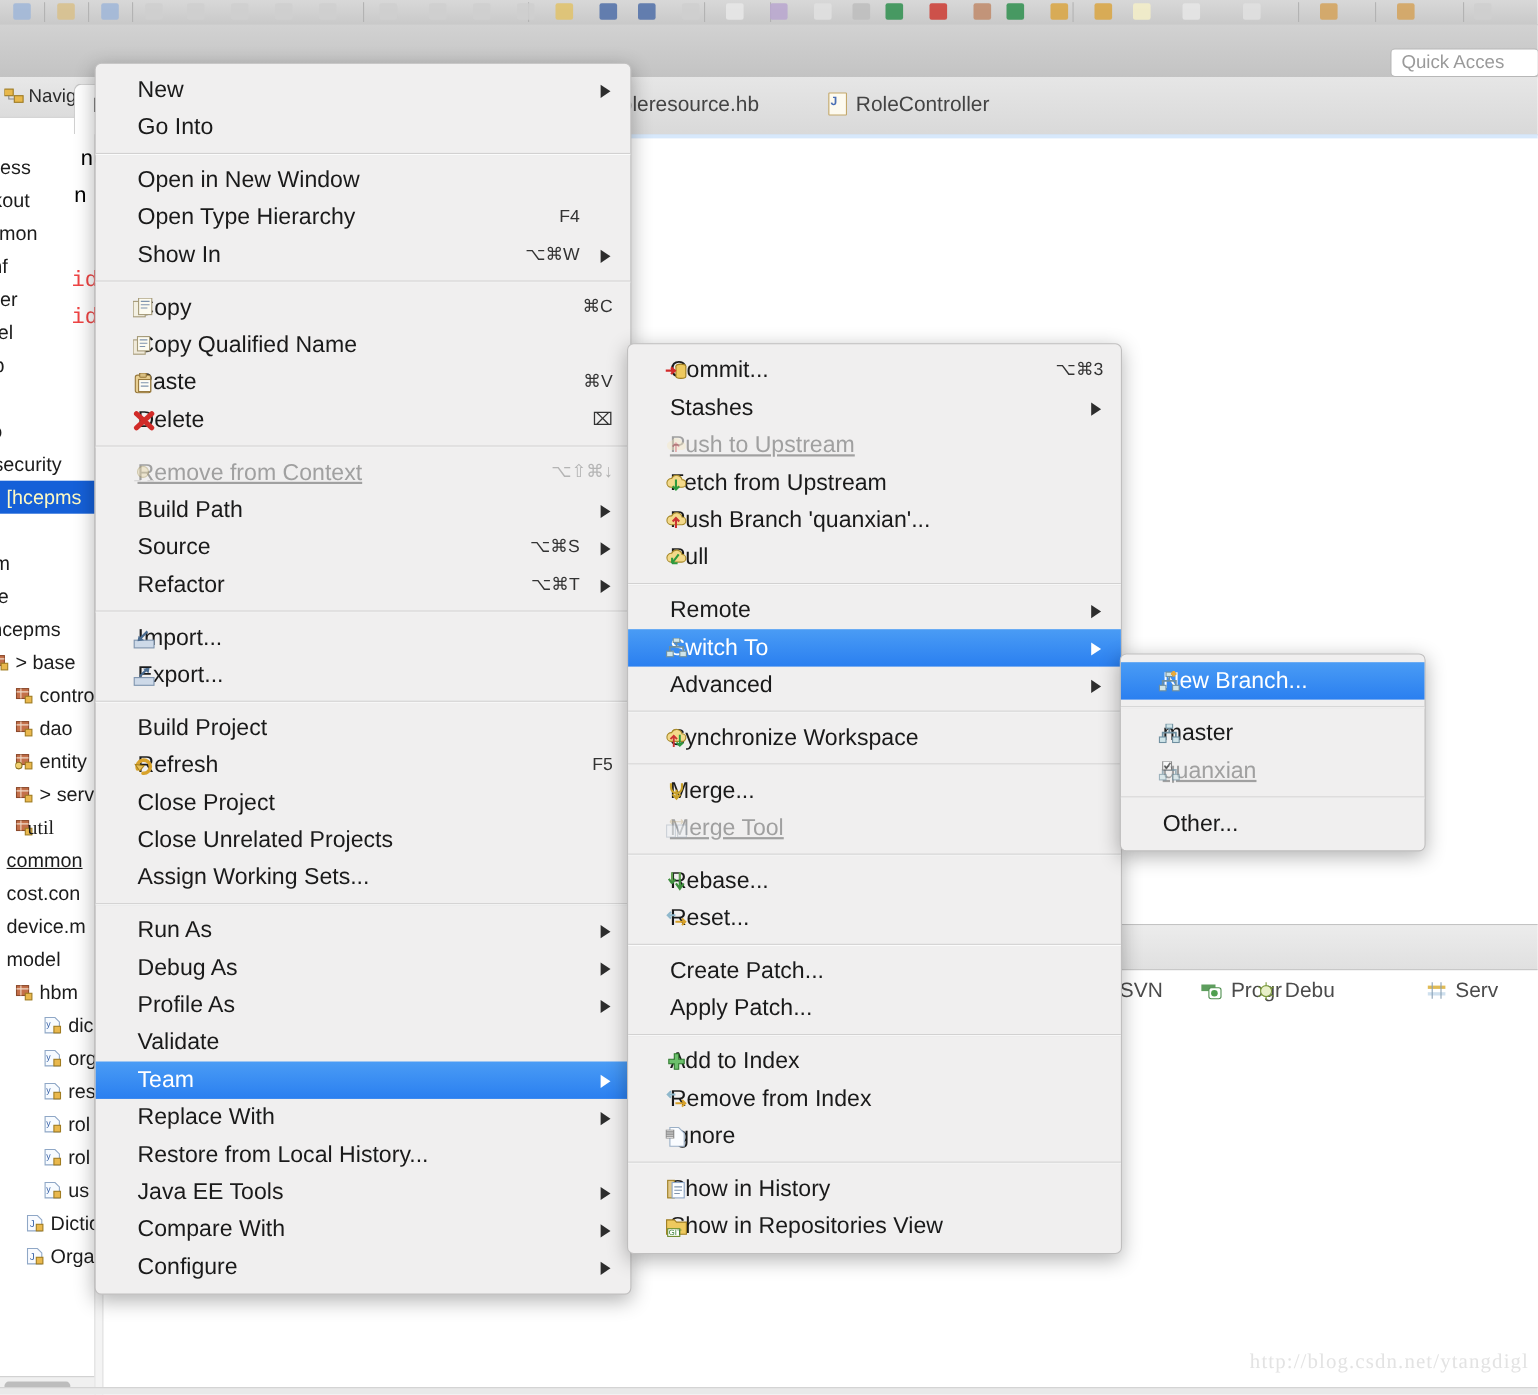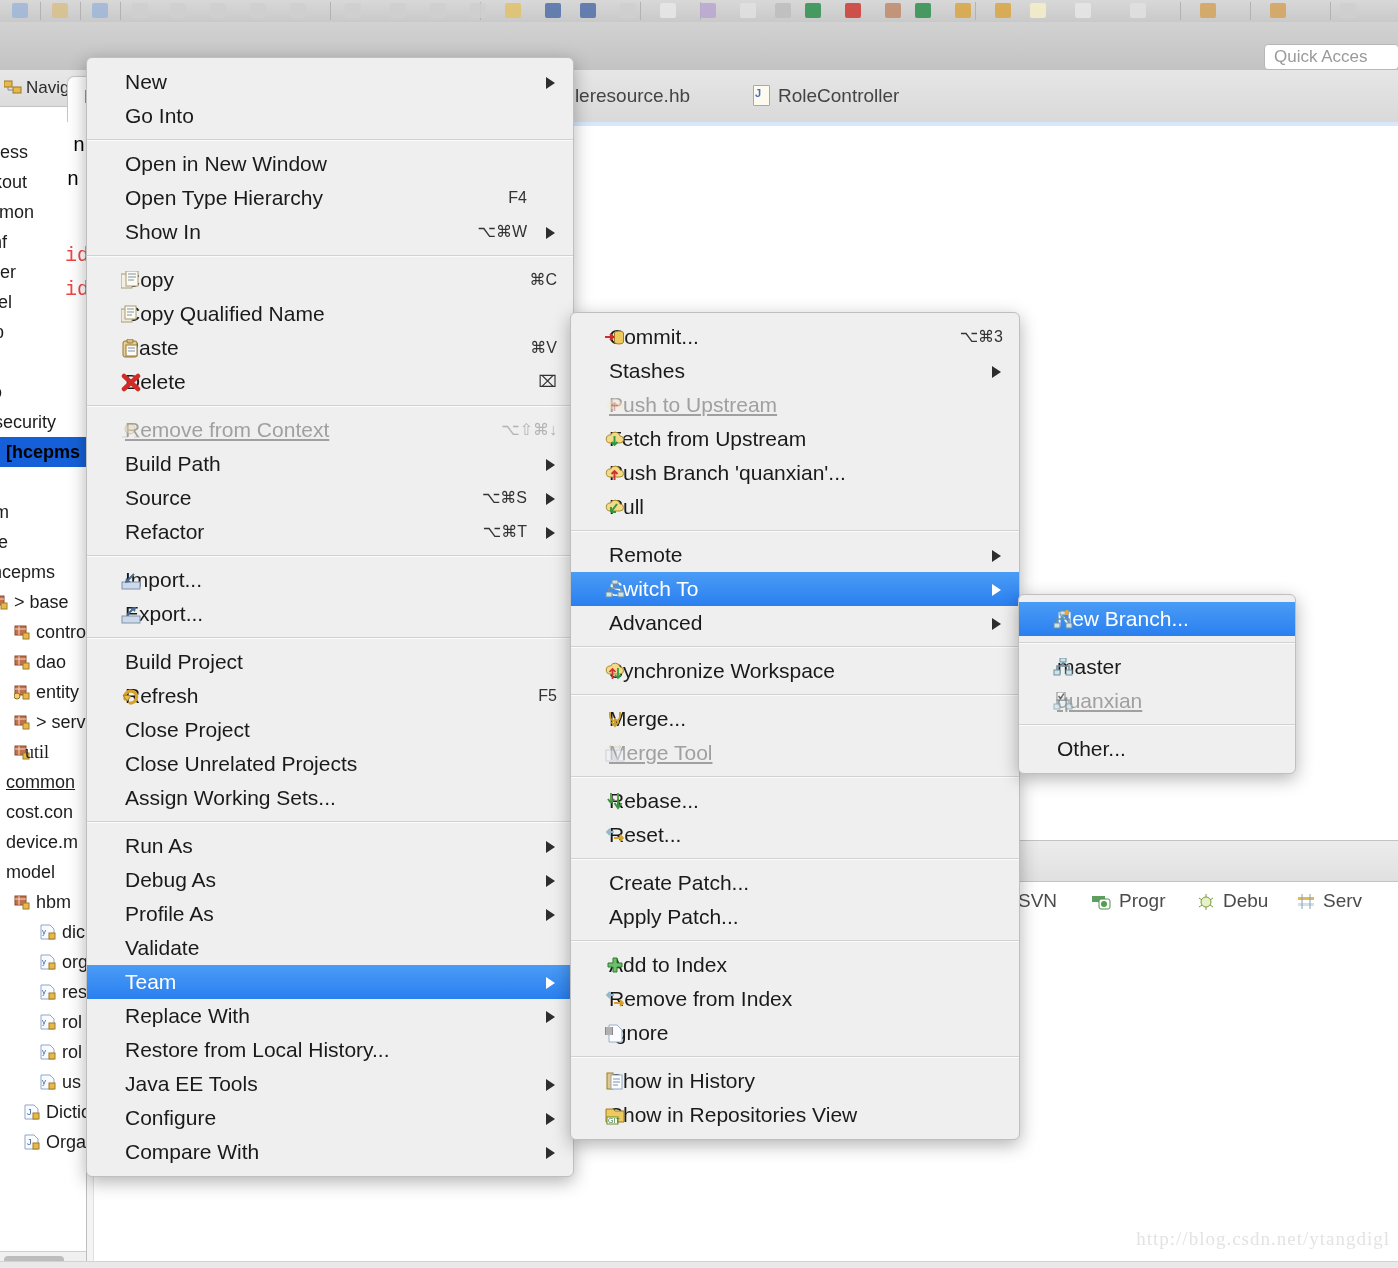--- a/index.html
+++ b/index.html
@@ -44,21 +44,21 @@
     position:absolute;left:26px;top:8px;font-size:17px;color:#2b2b2b;white-space:nowrap;
   }
   .sb-tab-icon{
     position:absolute;left:4px;top:10px;width:18px;height:15px;
   }
   .sb-tree{position:absolute;left:0;top:37px;width:86px;}
   .sb-row{
     height:30px;line-height:30px;font-size:18px;color:#1c1c1c;
     white-space:nowrap;overflow:hidden;position:relative;
   }
-  .sb-row.sel{background:#1560d8;color:#000000;font-weight:bold;}
+  .sb-row.sel{background:#1560d8;color:#fef9c3;}
   .sb-row .txt{position:absolute;white-space:nowrap;}
   .sb-ico{position:absolute;top:7px;width:17px;height:16px;}
   .sb-scroll{
     position:absolute;left:0;bottom:0;width:86px;height:16px;background:#f0f0f0;
     border-top:1px solid #cfcfcf;
   }
   .sb-scroll i{position:absolute;left:4px;top:4px;width:60px;height:8px;background:#bdbdbd;border-radius:4px;display:block;}
 
   
   .editor{position:absolute;left:87px;top:70px;right:0;bottom:0;background:#fff;}
@@ -449,21 +449,21 @@
   <div id="viewtabs"></div>
 
   <div class="watermark">http://blog.csdn.net/ytangdigl</div>
   <div class="bottomline"></div>
 <div class="vitem" style="left: 1018px; top: 890px;"><span>SVN</span></div>
     <div class="vitem" style="left: 1092px; top: 890px;"><span class="vico"><svg width="20" height="17" viewBox="0 0 20 17">
           <rect x="0" y="3" width="13" height="6" fill="#5e9e5e"></rect>
           <rect x="7" y="6" width="11" height="10" rx="2" fill="#fff" stroke="#4f8f4f"></rect>
           <circle cx="12" cy="11" r="3" fill="#4f9f4f"></circle>
         </svg></span><span>Progr</span></div>
-    <div class="vitem" style="left: 1196px; top: 890px;"><span class="vico"><svg width="20" height="17" viewBox="0 0 20 17">
+    <div class="vitem" style="left: 1141px; top: 890px;"><span class="vico"><svg width="20" height="17" viewBox="0 0 20 17">
           <circle cx="10" cy="9" r="5" fill="#e8f0c8" stroke="#7a9a3a"></circle>
           <path d="M10 1v3M3 5l3 2M17 5l-3 2M3 14l3-2M17 14l-3-2M10 14v3" stroke="#7a9a3a" fill="none"></path>
         </svg></span><span>Debu</span></div>
     <div class="vitem" style="left: 1296px; top: 890px;"><span class="vico"><svg width="20" height="17" viewBox="0 0 20 17">
           <rect x="2" y="4" width="16" height="3" fill="#e0bb55"></rect>
           <rect x="2" y="10" width="16" height="3" fill="#cfe0ee"></rect>
           <path d="M6 1v15M14 1v15" stroke="#8aa0b5"></path>
         </svg></span><span>Serv</span></div>
   </div>
 
@@ -540,22 +540,22 @@
     <div class="mi"><span>Assign Working Sets...</span></div>
     <div class="sep"></div>
     <div class="mi"><span>Run As</span><span class="arrow"></span></div>
     <div class="mi"><span>Debug As</span><span class="arrow"></span></div>
     <div class="mi"><span>Profile As</span><span class="arrow"></span></div>
     <div class="mi"><span>Validate</span></div>
     <div class="mi sel"><span>Team</span><span class="arrow"></span></div>
     <div class="mi"><span>Replace With</span><span class="arrow"></span></div>
     <div class="mi"><span>Restore from Local History...</span></div>
     <div class="mi"><span>Java EE Tools</span><span class="arrow"></span></div>
+    <div class="mi"><span>Compare With</span><span class="arrow"></span></div>
     <div class="mi"><span>Configure</span><span class="arrow"></span></div>
-    <div class="mi"><span>Compare With</span><span class="arrow"></span></div>
   </div>
 <div class="menu" id="menu-team">
     <div class="mi"><span class="mico">
         <svg width="20" height="19" viewBox="0 0 20 19">
           <ellipse cx="14" cy="5" rx="4.5" ry="2" fill="#eec95e" stroke="#9d7c20"></ellipse>
           <path d="M9.5 5v9a4.5 2 0 0 0 9 0V5" fill="#eec95e" stroke="#9d7c20"></path>
           <path d="M0 9 H8 M5 6 L8.5 9 L5 12" stroke="#d22a2a" stroke-width="2" fill="none"></path>
         </svg>
       </span><span>Commit...</span><span class="acc far">⌥⌘3</span></div>
     <div class="mi"><span>Stashes</span><span class="arrow"></span></div>

